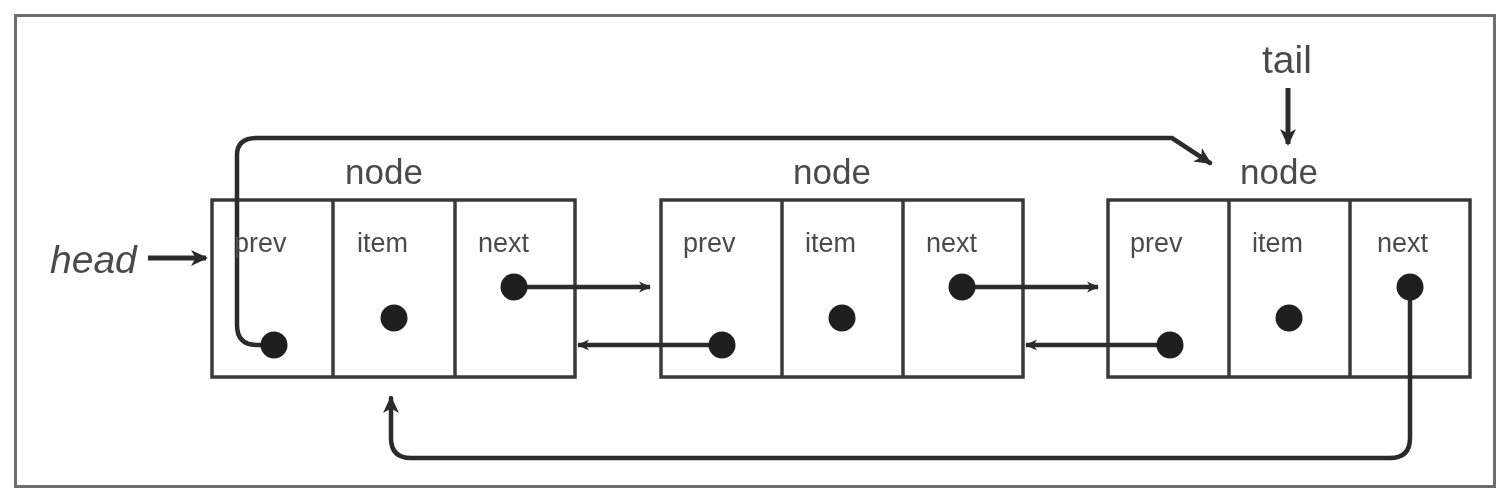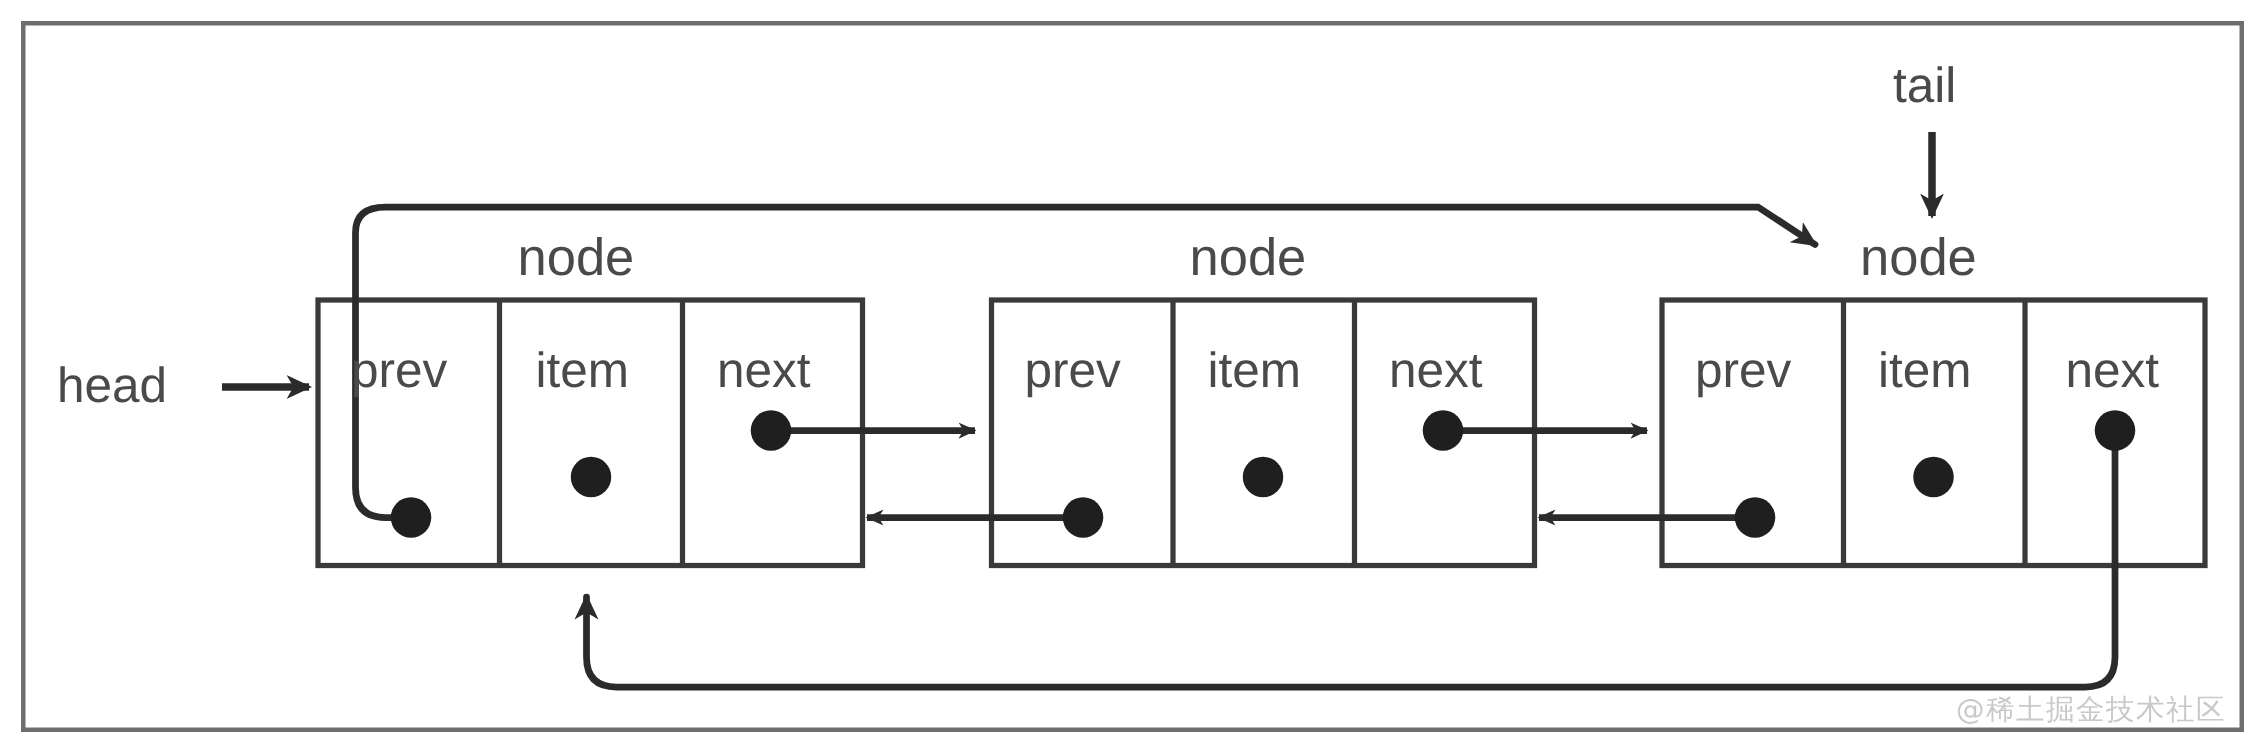--- a/index.html
+++ b/index.html
@@ -2,22 +2,22 @@
 <html><head>
 <meta charset="utf-8">
 <style>
   html,body{margin:0;padding:0;background:#ffffff;}
   body{font-family:"Liberation Sans", sans-serif;}
   #stage{position:relative;width:1512px;height:504px;background:#ffffff;overflow:hidden;}
   #frame{position:absolute;left:14px;top:14px;width:1482px;height:474px;border:3px solid #6e6e6e;box-sizing:border-box;background:#fff;}
   svg#art{position:absolute;left:0;top:0;width:1512px;height:504px;}
   .lbl{position:absolute;color:#4a4a4a;white-space:nowrap;font-family:"Liberation Sans", sans-serif;}
   .node-title{font-size:35px;}
-  .field-label{font-size:33px;}
-  .ptr-label{font-size:33px;}
+  .field-label{font-size:27px;}
+  .ptr-label{font-size:39px;}
   .watermark{position:absolute;right:28px;bottom:18px;font-size:19px;color:#c9c9c9;letter-spacing:1px;font-family:"DejaVu Sans", sans-serif;}
 </style>
 </head>
 <body>
 
 <div id="stage">
 
   <div id="frame"></div>
 
   <svg id="art" viewBox="0 0 1512 504">
@@ -86,33 +86,32 @@
     <circle cx="842" cy="318" r="13.5" fill="#1f1f1f"></circle>
 
     <circle cx="1289" cy="318" r="13.5" fill="#1f1f1f"></circle>
 
     <g>
       <path d="M1410,287 L1410,438 Q1410,458 1390,458 L411,458 Q391,458 391,438 L391,398" fill="none" stroke="#2b2b2b" stroke-width="4.5" stroke-linecap="round" marker-end="url(#ahbig)"></path>
       <circle cx="1410" cy="287" r="13.5" fill="#1f1f1f"></circle>
     </g>
   </svg>
 
-  <div class="lbl ptr-label" style="left:38px;top:238px;">head</div>
+  <div class="lbl ptr-label" style="left:50px;top:238px;font-style:italic;">head</div>
   <div class="lbl ptr-label" style="left:1262px;top:38px;">tail</div>
 
   <div class="lbl node-title" style="left:345px;top:152px;">node</div>
   <div class="lbl node-title" style="left:793px;top:152px;">node</div>
   <div class="lbl node-title" style="left:1240px;top:152px;">node</div>
 
   <div class="lbl field-label" style="left:234px;top:228px;">prev</div>
   <div class="lbl field-label" style="left:357px;top:228px;">item</div>
   <div class="lbl field-label" style="left:478px;top:228px;">next</div>
 
   <div class="lbl field-label" style="left:683px;top:228px;">prev</div>
   <div class="lbl field-label" style="left:805px;top:228px;">item</div>
   <div class="lbl field-label" style="left:926px;top:228px;">next</div>
 
   <div class="lbl field-label" style="left:1130px;top:228px;">prev</div>
   <div class="lbl field-label" style="left:1252px;top:228px;">item</div>
   <div class="lbl field-label" style="left:1377px;top:228px;">next</div>
 
-  <div class="watermark">@稀土掘金技术社区</div>
 </div>
 
 </body></html>

